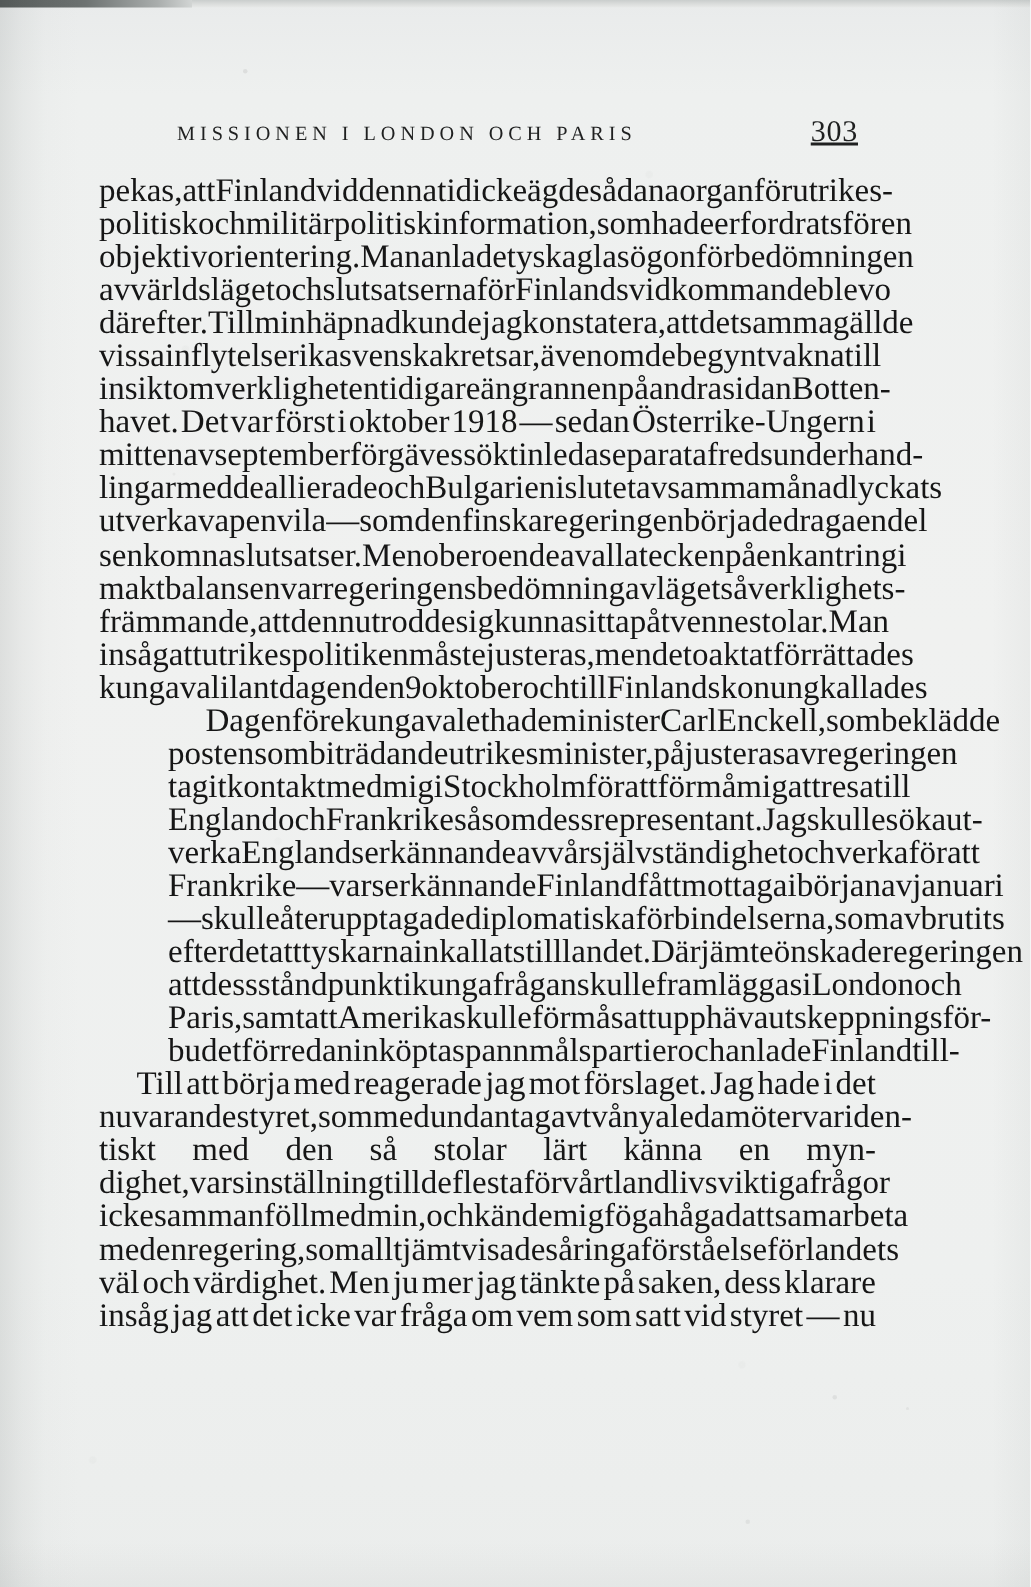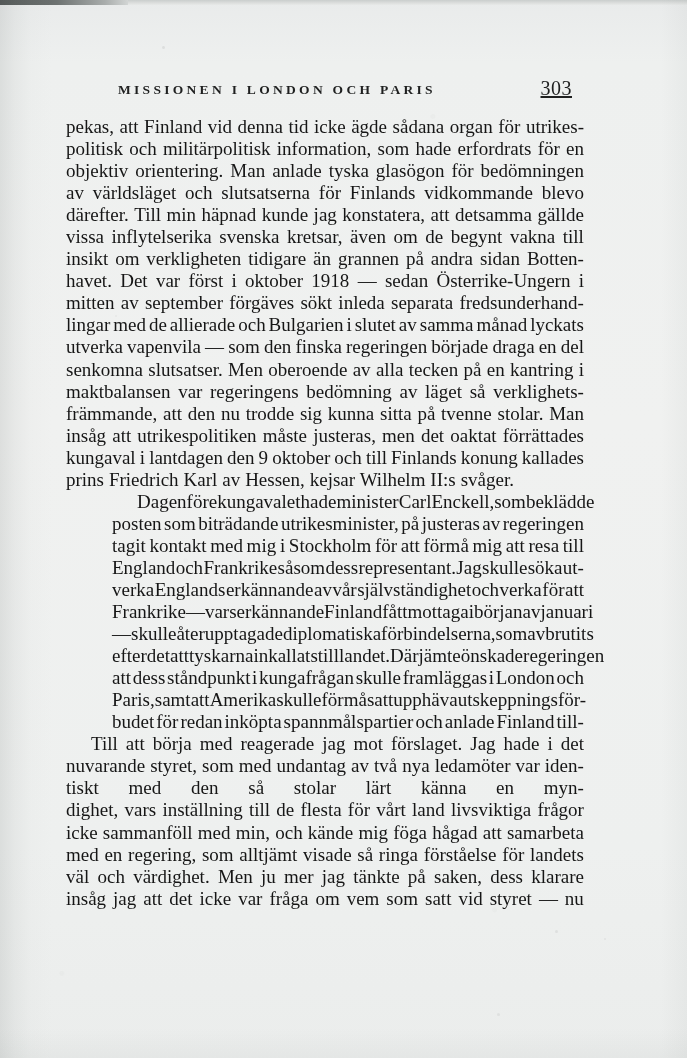--- a/index.html
+++ b/index.html
@@ -101,21 +101,20 @@
   }
 
   .running-head-title {
     font-size: 13.5px;
     letter-spacing: 3.3px;
     font-variant: small-caps;
     text-transform: uppercase;
     color: #1f2020;
     white-space: nowrap;
     padding-left: 52px;
-    font-weight: bold;
   }
 
   .folio {
     font-size: 20px;
     letter-spacing: 0.5px;
     color: #1f2020;
     padding-right: 10px;
     position: relative;
     top: 1px;
     text-decoration: underline;
@@ -124,21 +123,21 @@
   
   .textblock {
     position: absolute;
     left: 66px;
     top: 116px;
     width: 518px;
   }
 
   .para {
     margin: 0;
-    font-size: 19px;
+    font-size: 22px;
     line-height: 22.05px;
     text-align: justify;
     text-justify: inter-word;
     color: #161616;
     hyphens: none;
     word-spacing: 0.2px;
   }
 
   .para.indent {
     text-indent: 25px;
@@ -387,21 +386,20 @@
           <span>lantdagen</span>
           <span>den</span>
           <span>9</span>
           <span>oktober</span>
           <span>och</span>
           <span>till</span>
           <span>Finlands</span>
           <span>konung</span>
           <span>kallades</span>
         </span>
-        <span class="line last">prins Friedrich Karl av Hessen, kejsar Wilhelm II:s svåger.</span>
       </p>
       <p class="para indent" style="text-indent: 0px; margin-left: 46px;">
         <span class="line justified indented">
           <span>Dagen</span>
           <span>före</span>
           <span>kungavalet</span>
           <span>hade</span>
           <span>minister</span>
           <span>Carl</span>
           <span>Enckell,</span>

